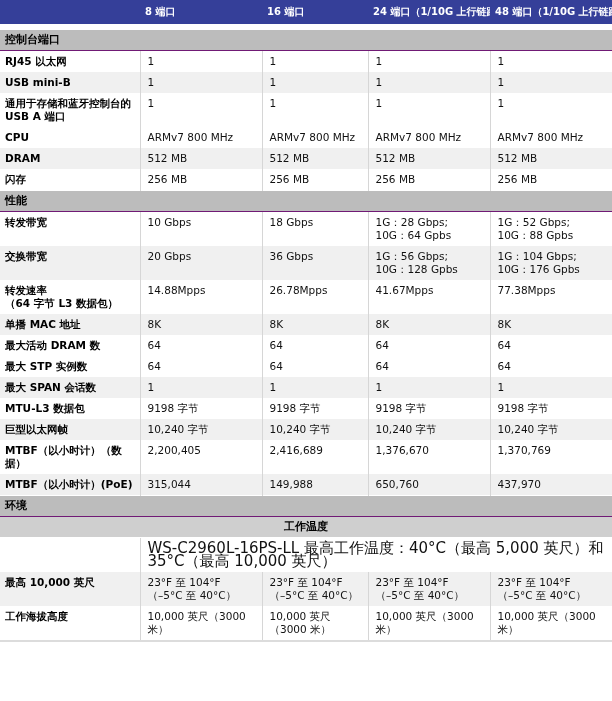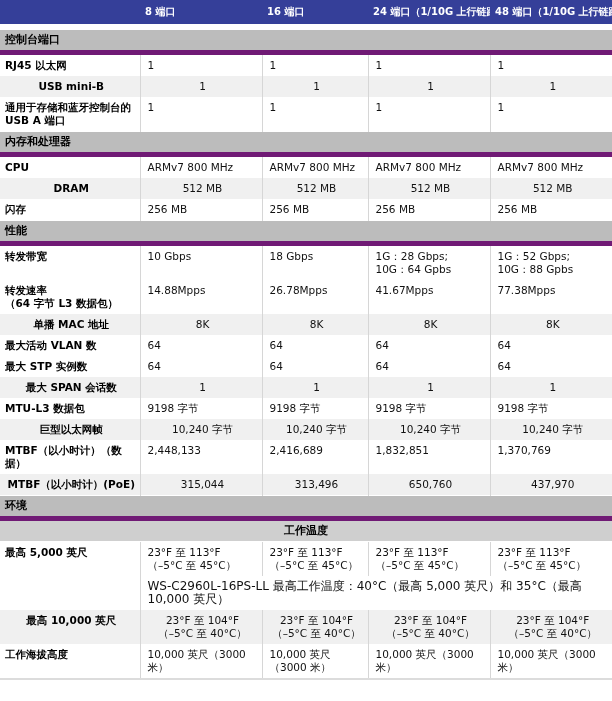--- a/index.html
+++ b/index.html
@@ -41,21 +41,21 @@
     overflow:hidden;
   }
 
   tr.section td{
     background:var(--section-bg);
     color:#000000;
     font-weight:bold;
     font-size:11px;
     padding:2px 5px 3px 5px;
     border-top:1px solid #ffffff;
-    border-bottom:5px solid #701a75;
+    border-bottom:1px solid #701a75;
   }
   tr.subheader td{
     background:var(--subheader-bg);
     color:#000000;
     font-weight:bold;
     font-size:11px;
     padding:2px 5px 3px 5px;
     border-top:1px solid #ffffff;
     border-bottom:1px solid #ffffff;
     text-align:center;
@@ -74,28 +74,28 @@
   td.val{
     font-size:10.5px;
     line-height:13px;
     padding:4px 4px 4px 7px;
     vertical-align:top;
     border-left:1px solid var(--divider);
     white-space:pre-line;
     overflow:hidden;
   }
   td.notecell{
-    font-size:12px;
+    font-size:15px;
     line-height:13px;
     padding:4px 4px 4px 7px;
     vertical-align:top;
     border-left:1px solid var(--divider);
     overflow:hidden;
   }
-  tr.gray td.label, tr.gray td.val, tr.gray td.notecell{background:var(--stripe);text-align:center;}
+  tr.gray td.label, tr.gray td.val, tr.gray td.notecell{background:var(--stripe);}
   tr.white td.label, tr.white td.val, tr.white td.notecell{background:#ffffff;}
 </style>
 </head>
 <body>
 
 <table class="spec">
   <colgroup>
     <col class="c0">
       <col class="c1">
       <col class="c2">
@@ -130,23 +130,20 @@
         <td class="val">1</td>
       </tr>
       <tr class="white">
         <td class="label">通用于存储和蓝牙控制台的
 USB A 端口</td>
         <td class="val">1</td>
         <td class="val">1</td>
         <td class="val">1</td>
         <td class="val">1</td>
       </tr>
-      <tr class="section">
-        <td colspan="5">内存和处理器</td>
-      </tr>
       <tr class="white">
         <td class="label">CPU</td>
         <td class="val">ARMv7 800 MHz</td>
         <td class="val">ARMv7 800 MHz</td>
         <td class="val">ARMv7 800 MHz</td>
         <td class="val">ARMv7 800 MHz</td>
       </tr>
       <tr class="gray">
         <td class="label">DRAM</td>
         <td class="val">512 MB</td>
@@ -166,37 +163,46 @@
       </tr>
       <tr class="white">
         <td class="label">转发带宽</td>
         <td class="val">10 Gbps</td>
         <td class="val">18 Gbps</td>
         <td class="val">1G：28 Gbps;
 10G：64 Gpbs</td>
         <td class="val">1G：52 Gbps;
 10G：88 Gpbs</td>
       </tr>
+      <tr class="gray">
+        <td class="label">交换带宽</td>
+        <td class="val">20 Gbps</td>
+        <td class="val">36 Gbps</td>
+        <td class="val">1G：56 Gbps;
+10G：128 Gpbs</td>
+        <td class="val">1G：104 Gbps;
+10G：176 Gpbs</td>
+      </tr>
       <tr class="white">
         <td class="label">转发速率
 （64 字节 L3 数据包）</td>
         <td class="val">14.88Mpps</td>
         <td class="val">26.78Mpps</td>
         <td class="val">41.67Mpps</td>
         <td class="val">77.38Mpps</td>
       </tr>
       <tr class="gray">
         <td class="label">单播 MAC 地址</td>
         <td class="val">8K</td>
         <td class="val">8K</td>
         <td class="val">8K</td>
         <td class="val">8K</td>
       </tr>
       <tr class="white">
-        <td class="label">最大活动 VLAN 数</td>
+        <td class="label">最大活动 DRAM 数</td>
         <td class="val">64</td>
         <td class="val">64</td>
         <td class="val">64</td>
         <td class="val">64</td>
       </tr>
       <tr class="white">
         <td class="label">最大 STP 实例数</td>
         <td class="val">64</td>
         <td class="val">64</td>
         <td class="val">64</td>
@@ -218,50 +224,39 @@
       </tr>
       <tr class="gray">
         <td class="label">巨型以太网帧</td>
         <td class="val">10,240 字节</td>
         <td class="val">10,240 字节</td>
         <td class="val">10,240 字节</td>
         <td class="val">10,240 字节</td>
       </tr>
       <tr class="white">
         <td class="label">MTBF（以小时计）（数据）</td>
-        <td class="val">2,448,133</td>
+        <td class="val">2,200,405</td>
         <td class="val">2,416,689</td>
-        <td class="val">1,832,851</td>
+        <td class="val">1,376,670</td>
         <td class="val">1,370,769</td>
       </tr>
       <tr class="gray">
         <td class="label">MTBF（以小时计）(PoE)</td>
         <td class="val">315,044</td>
-        <td class="val">313,496</td>
+        <td class="val">149,988</td>
         <td class="val">650,760</td>
         <td class="val">437,970</td>
       </tr>
       <tr class="section">
         <td colspan="5">环境</td>
       </tr>
       <tr class="subheader">
         <td colspan="5">工作温度</td>
       </tr>
       <tr class="white">
-        <td class="label">最高 5,000 英尺</td>
-        <td class="val">23°F 至 113°F
-（–5°C 至 45°C）</td>
-        <td class="val">23°F 至 113°F
-（–5°C 至 45°C）</td>
-        <td class="val">23°F 至 113°F
-（–5°C 至 45°C）</td>
-        <td class="val">23°F 至 113°F
-（–5°C 至 45°C）</td>
-      </tr>
-      <tr class="white">
         <td class="label"></td>
         <td colspan="4" class="notecell">WS-C2960L-16PS-LL 最高工作温度：40°C（最高 5,000 英尺）和 35°C（最高 10,000 英尺）</td>
       </tr>
       <tr class="gray">
         <td class="label">最高 10,000 英尺</td>
         <td class="val">23°F 至 104°F
 （–5°C 至 40°C）</td>
         <td class="val">23°F 至 104°F
 （–5°C 至 40°C）</td>
         <td class="val">23°F 至 104°F

